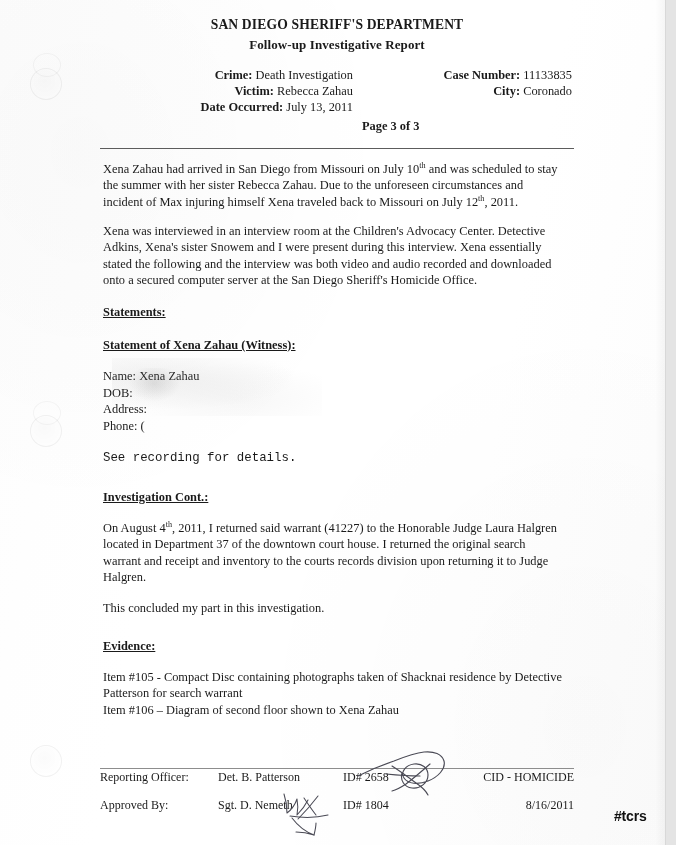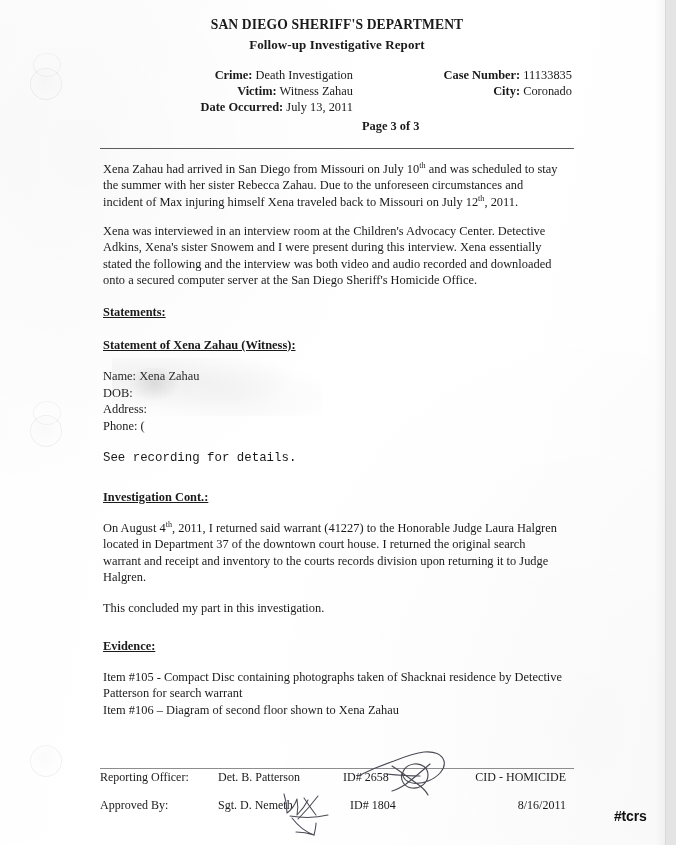--- a/index.html
+++ b/index.html
@@ -197,25 +197,25 @@
     font-size: 12px;
   }
   .footer-row {
     position: relative;
     height: 28px;
     white-space: nowrap;
   }
   .f-label   { position: absolute; left: 0; }
   .f-name    { position: absolute; }
   .f-id      { position: absolute; }
-  .f-right   { position: absolute; right: 8px; }
+  .f-right   { position: absolute; right: 0; }
   #footer-row-1 .f-name  { left: 118px; }
   #footer-row-1 .f-id    { left: 243px; }
   #footer-row-2 .f-name  { left: 118px; }
-  #footer-row-2 .f-id    { left: 250px; }
+  #footer-row-2 .f-id    { left: 243px; }
 
   
   #sig-patterson {
     position: absolute;
     left: 352px;
     top: 744px;
     width: 118px;
     height: 62px;
     pointer-events: none;
   }
@@ -261,21 +261,21 @@
   </div>
 
   <div id="header-meta">
     <div class="meta-left">
       <div class="meta-row">
         <span class="meta-label">Crime:</span>
         <span class="meta-value">Death Investigation</span>
       </div>
       <div class="meta-row">
         <span class="meta-label">Victim:</span>
-        <span class="meta-value">Witness Zahau</span>
+        <span class="meta-value">Rebecca Zahau</span>
       </div>
       <div class="meta-row">
         <span class="meta-label">Date Occurred:</span>
         <span class="meta-value">July 13, 2011</span>
       </div>
     </div>
 
     <div class="meta-right">
       <div class="meta-row">
         <span class="meta-label">Case Number:</span>

